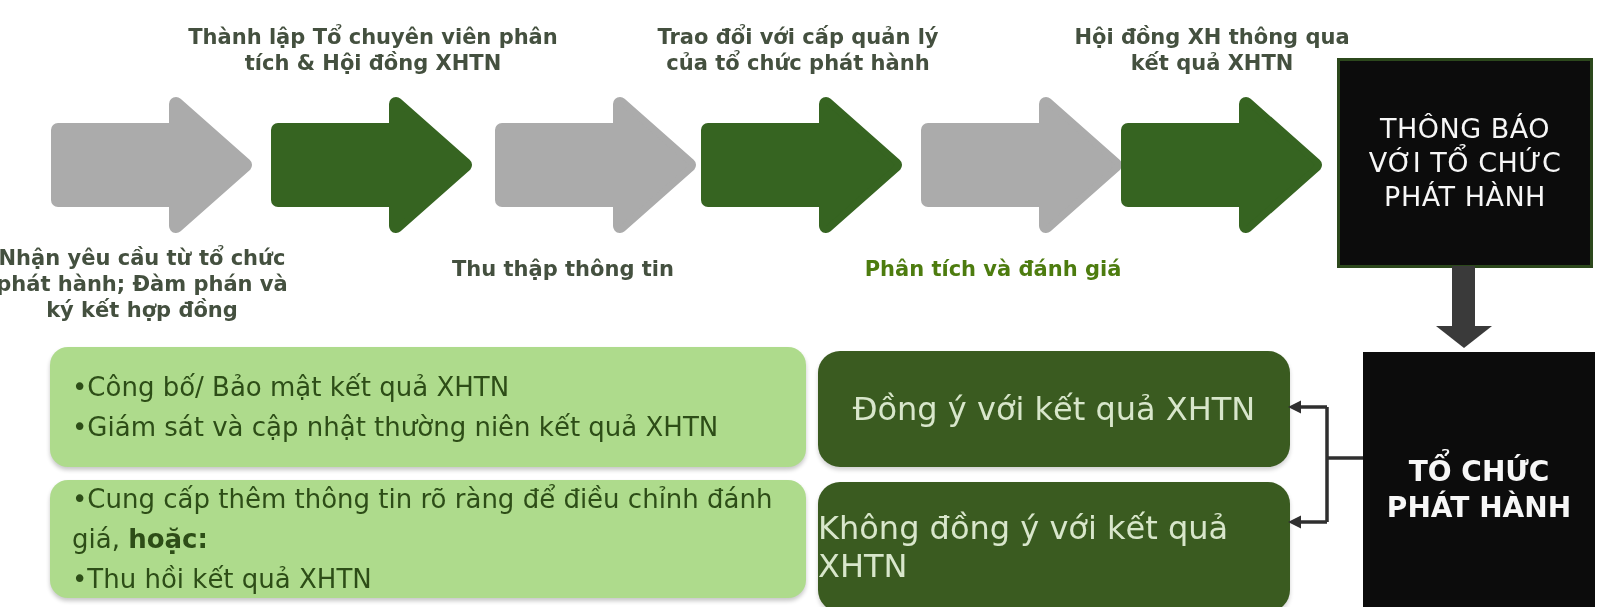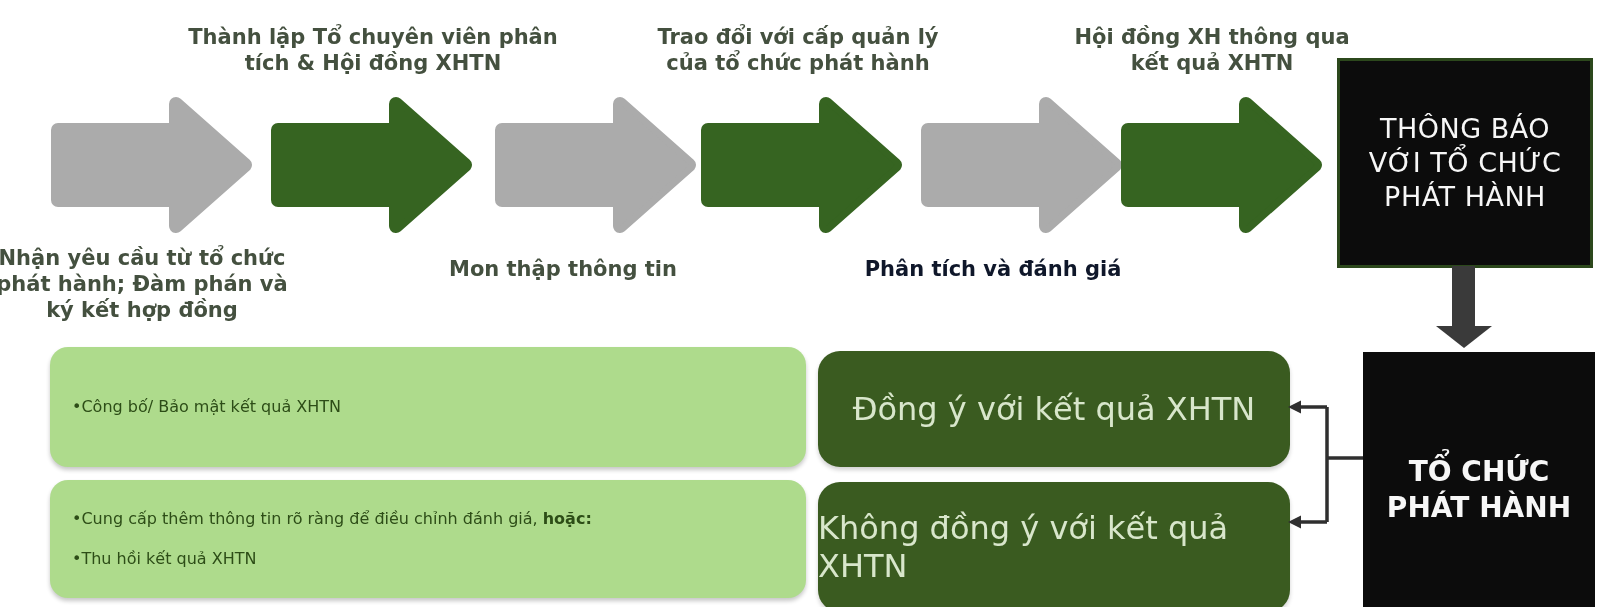--- a/index.html
+++ b/index.html
@@ -50,21 +50,21 @@
     display:flex; align-items:center; justify-content:center;
     font-size:32px; box-shadow:0 3px 4px rgba(0,0,0,.18);
   }
   .outcome-agree    { top:351px; height:116px; }
   .outcome-disagree { top:482px; height:130px; }
   
   .action-panel {
     position:absolute; left:50px; width:756px; border-radius:18px;
     display:flex; flex-direction:column; justify-content:center;
     padding:0 0 0 22px; box-sizing:border-box;
-    font-size:16px; line-height:40px; box-shadow:0 3px 4px rgba(0,0,0,.22);
+    font-size:26px; line-height:40px; box-shadow:0 3px 4px rgba(0,0,0,.22);
   }
   .panel-agree    { top:347px; height:120px; }
   .panel-disagree { top:480px; height:118px; }
   .bullet-row b { font-weight:700; }
   
   .connector { position:absolute; left:1285px; top:398px; width:80px; height:135px; }
 </style>
 </head>
 <body>
 
@@ -87,22 +87,22 @@
     </svg>
   <svg class="flow-arrow" style="left:1118px" viewBox="0 0 206 142">
       <path d="M 10 36 H 128 V 10 L 197 71 L 128 132 V 106 H 10 Z" stroke-width="14" stroke-linejoin="round" paint-order="stroke" style="fill: rgb(54, 100, 33); stroke: rgb(54, 100, 33);"></path>
     </svg>
 
   <div class="lbl lbl-a1" style="color: rgb(68, 80, 63);">Thành lập Tổ chuyên viên phân tích &amp; Hội đồng XHTN</div>
   <div class="lbl lbl-a2" style="color: rgb(68, 80, 63);">Trao đổi với cấp quản lý của tổ chức phát hành</div>
   <div class="lbl lbl-a3" style="color: rgb(68, 80, 63);">Hội đồng XH thông qua kết quả XHTN</div>
 
   <div class="lbl lbl-b1" style="color: rgb(68, 80, 63);">Nhận yêu cầu từ tổ chức phát hành; Đàm phán và ký kết hợp đồng</div>
-  <div class="lbl lbl-b2" style="color: rgb(68, 80, 63);">Mon thập thông tin</div>
-  <div class="lbl lbl-b3" style="color: #0f172a;">Phân tích và đánh giá</div>
+  <div class="lbl lbl-b2" style="color: rgb(68, 80, 63);">Thu thập thông tin</div>
+  <div class="lbl lbl-b3" style="color: #4d7c0f;">Phân tích và đánh giá</div>
 
   <div class="black-box black-box-notify" style="background: rgb(12, 12, 12); border-color: rgb(44, 72, 28);">
     <span>THÔNG BÁO VỚI TỔ CHỨC PHÁT HÀNH</span>
   </div>
 
   <div class="down-arrow-shaft" style="background: rgb(58, 58, 58);"></div>
   <div class="down-arrow-head" style="border-top-color: rgb(58, 58, 58);"></div>
 
   <div class="black-box black-box-issuer" style="background: rgb(12, 12, 12);">
     <span>TỔ CHỨC PHÁT HÀNH</span>
@@ -110,20 +110,21 @@
 
   <div class="outcome-box outcome-agree" style="background: rgb(58, 91, 32); color: rgb(216, 230, 203);">
     <span>Đồng ý với kết quả XHTN</span>
   </div>
   <div class="outcome-box outcome-disagree" style="background: rgb(58, 91, 32); color: rgb(216, 230, 203);">
     <span>Không đồng ý với kết quả XHTN</span>
   </div>
 
   <div class="action-panel panel-agree" style="background: rgb(174, 219, 140); color: rgb(45, 77, 23);">
     <div class="bullet-row"><span>•</span><span>Công bố/ Bảo mật kết quả XHTN</span><b></b></div>
+    <div class="bullet-row"><span>•</span><span>Giám sát và cập nhật thường niên kết quả XHTN</span><b></b></div>
   </div>
   <div class="action-panel panel-disagree" style="background: rgb(174, 219, 140); color: rgb(45, 77, 23);">
     <div class="bullet-row"><span>•</span><span>Cung cấp thêm thông tin rõ ràng để điều chỉnh đánh giá, </span><b>hoặc:</b></div>
     <div class="bullet-row"><span>•</span><span>Thu hồi kết quả XHTN</span><b></b></div>
   </div>
 
   <svg class="connector" viewBox="0 0 80 135">
     <path d="M 78 60 H 42 M 42 9 V 124 M 42 9 H 14 M 42 124 H 14" fill="none" stroke-width="3.5" style="stroke: rgb(47, 47, 47);"></path>
     <polygon points="3,9 16,2.5 16,15.5" style="fill: rgb(47, 47, 47);"></polygon>
     <polygon points="3,124 16,117.5 16,130.5" style="fill: rgb(47, 47, 47);"></polygon>

